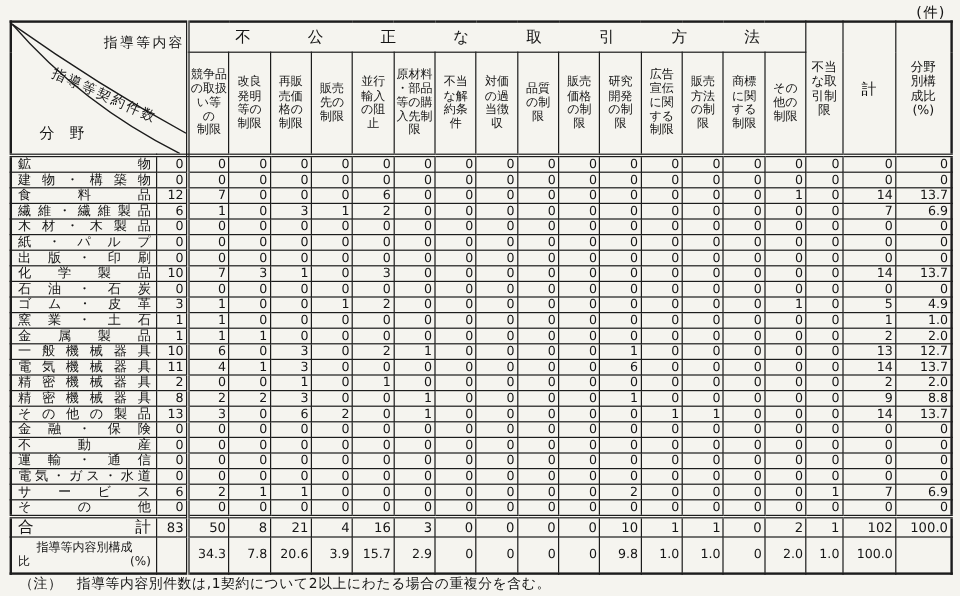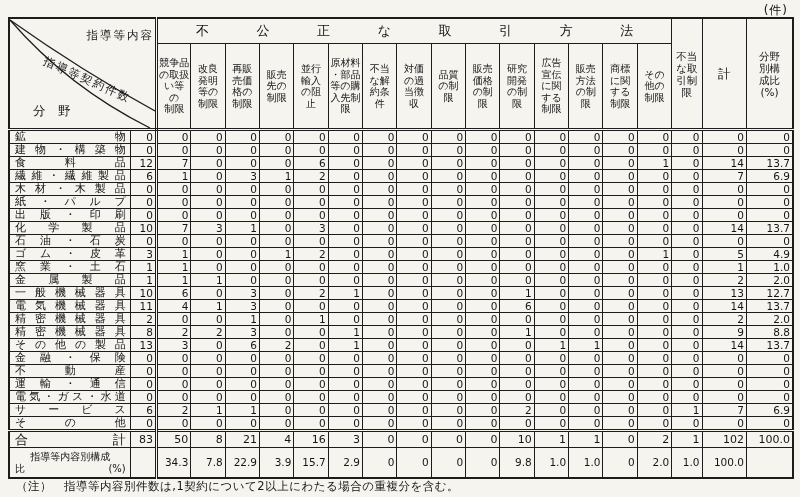--- a/index.html
+++ b/index.html
@@ -683,21 +683,21 @@
           <th>
             <div class="share-l1">指導等内容別構成</div>
             <div class="share-l2">
               <span>比</span>
               <span>(%)</span>
             </div>
           </th>
           <td class="cnt"></td>
           <td>34.3</td>
           <td>7.8</td>
-          <td>22.9</td>
+          <td>20.6</td>
           <td>3.9</td>
           <td>15.7</td>
           <td>2.9</td>
           <td>0</td>
           <td>0</td>
           <td>0</td>
           <td>0</td>
           <td>9.8</td>
           <td>1.0</td>
           <td>1.0</td>

